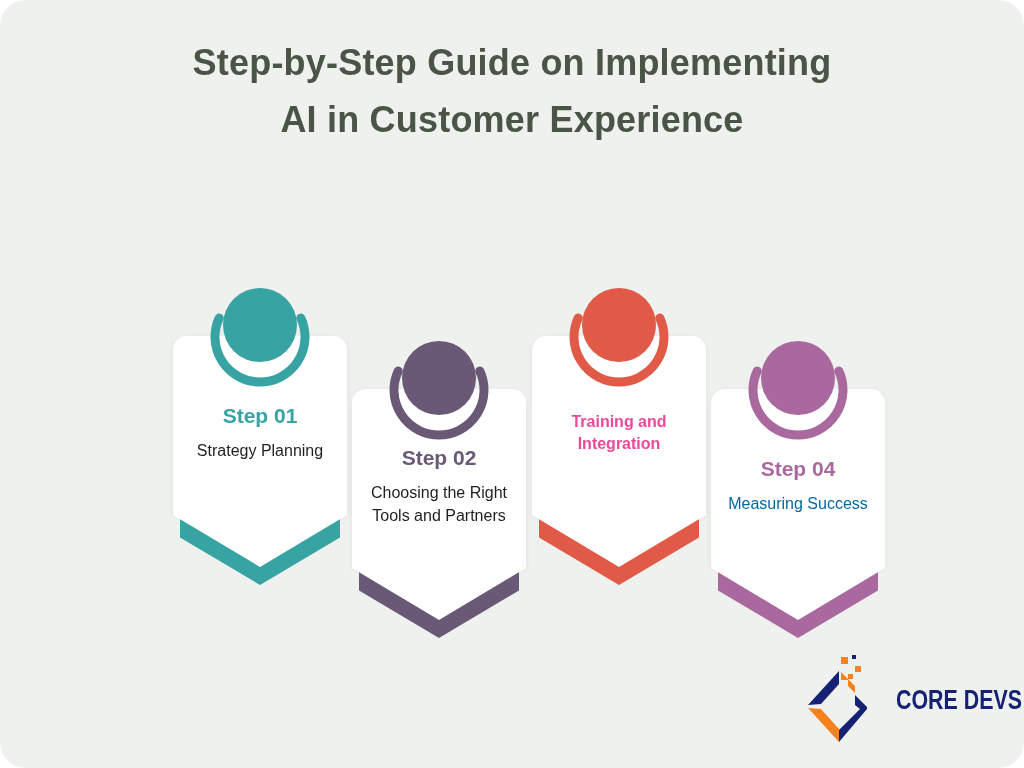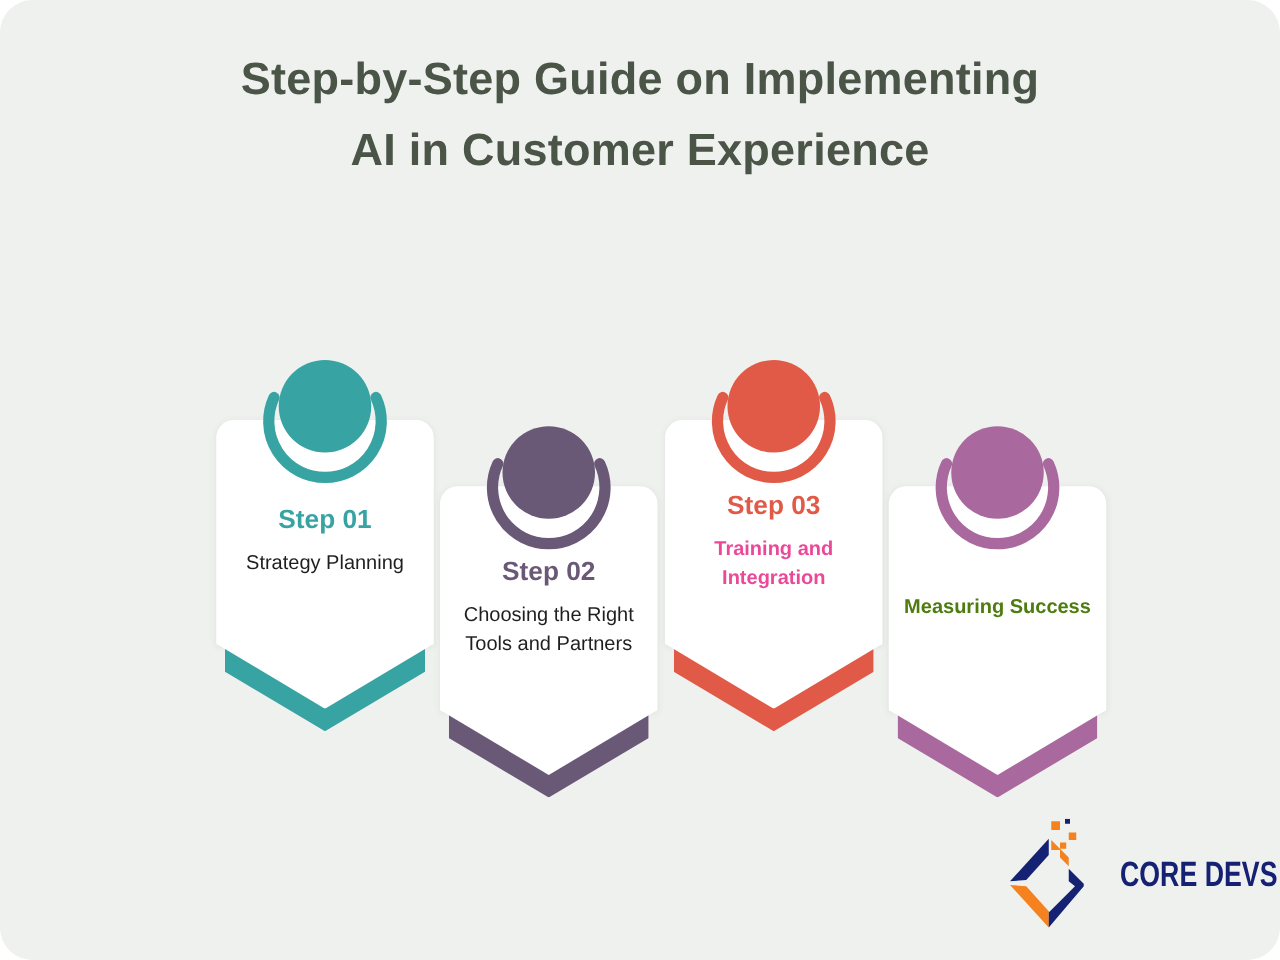--- a/index.html
+++ b/index.html
@@ -99,34 +99,34 @@
     <div class="panel-v"></div>
   </div>
 
   <div class="step-card pos-3" style="--c: #e05a47;">
     <svg class="badge" width="112" height="106" viewBox="0 0 112 106">
       <path class="arc" d="M 15.2 33 A 45 45 0 1 0 96.8 33"></path>
       <circle class="dot" cx="56" cy="40" r="37"></circle>
     </svg>
     <div class="chevron"></div>
     <div class="panel">
-      <div class="step-label">Step 03</div>
       <div class="step-desc" style="color: #ec4899; font-weight: bold;">Training and Integration</div>
     </div>
     <div class="panel-v"></div>
   </div>
 
   <div class="step-card pos-4" style="--c: #a9699e;">
     <svg class="badge" width="112" height="106" viewBox="0 0 112 106">
       <path class="arc" d="M 15.2 33 A 45 45 0 1 0 96.8 33"></path>
       <circle class="dot" cx="56" cy="40" r="37"></circle>
     </svg>
     <div class="chevron"></div>
     <div class="panel">
-      <div class="step-desc" style="color: #4d7c0f; font-weight: bold;">Measuring Success</div>
+      <div class="step-label">Step 04</div>
+      <div class="step-desc" style="color: #0369a1;">Measuring Success</div>
     </div>
     <div class="panel-v"></div>
   </div>
 
   <div class="logo" style="--navy: #152173; --orange: #f5821f;">
     <svg class="logo-mark" width="63" height="88" viewBox="0 0 63 88">
       <polygon class="navy" points="3,50 34,16 34,29 16,49"></polygon>
       <polygon class="orange" points="3,53 34,87 34,74 16,54"></polygon>
       <polygon class="navy" points="34,87 62,54 62,52 50,40 50,50 55,54 34,75"></polygon>
       <polygon class="orange" points="34,15 50,31 50,38 43,31 43,25 36,25 36,17"></polygon>

